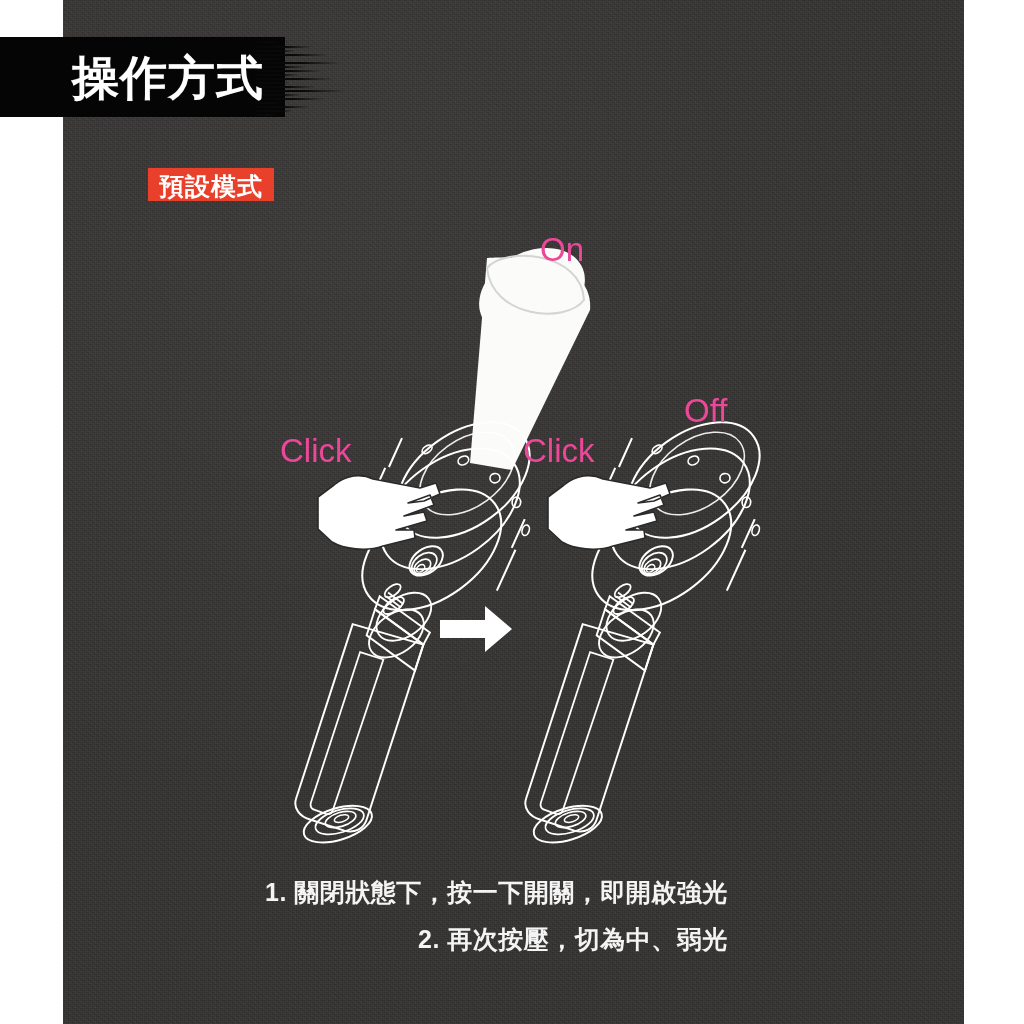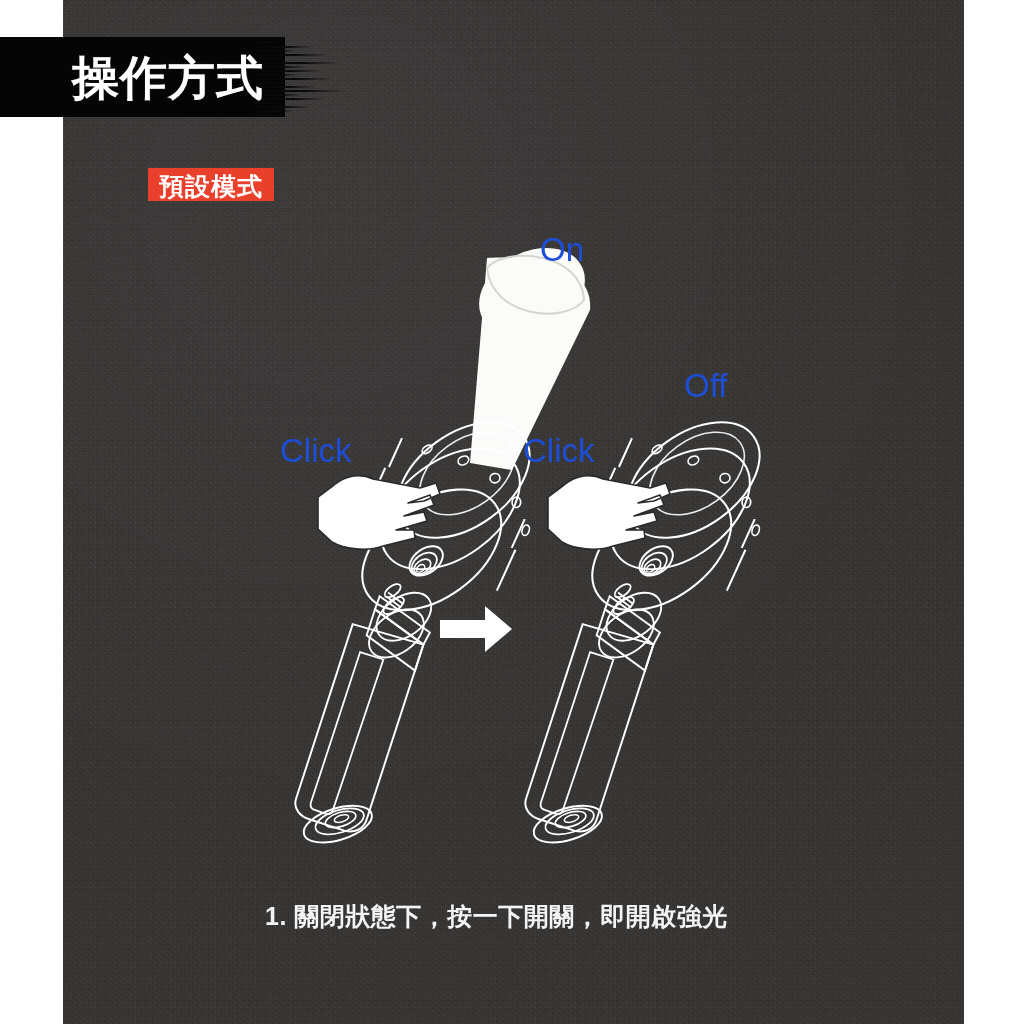--- a/index.html
+++ b/index.html
@@ -114,37 +114,37 @@
     left: 0;
     top: 0;
     width: 1024px;
     height: 1024px;
     z-index: 3;
   }
 
   
   .stage-label {
     position: absolute;
-    color: #1d4ed8;
+    color: #ec4899;
     font-size: 33px;
     font-weight: 400;
     line-height: 1;
     white-space: nowrap;
     z-index: 5;
   }
   #label-on    { left: 540px; top: 233px; }
-  #label-off   { left: 684px; top: 369px; }
+  #label-off   { left: 684px; top: 394px; }
   #label-click-left  { left: 280px; top: 434px; }
   #label-click-right { left: 523px; top: 434px; }
 
   
   #steps {
     position: absolute;
     left: 265px;
-    top: 904px;
+    top: 880px;
     z-index: 5;
     text-align: right;
   }
   #steps .step {
     color: #f4f4f4;
     font-size: 25px;
     font-weight: bold;
     line-height: 1.0;
     margin-bottom: 22px;
     white-space: nowrap;
@@ -274,15 +274,16 @@
 
   <div id="mode-badge">預設模式</div>
 
   <div class="stage-label" id="label-on">On</div>
   <div class="stage-label" id="label-off">Off</div>
   <div class="stage-label" id="label-click-left">Click</div>
   <div class="stage-label" id="label-click-right">Click</div>
 
   <div id="steps">
     <div class="step">1. 關閉狀態下，按一下開關，即開啟強光</div>
+    <div class="step">2. 再次按壓，切為中、弱光</div>
   </div>
 
 </div>
 
 </body></html>

